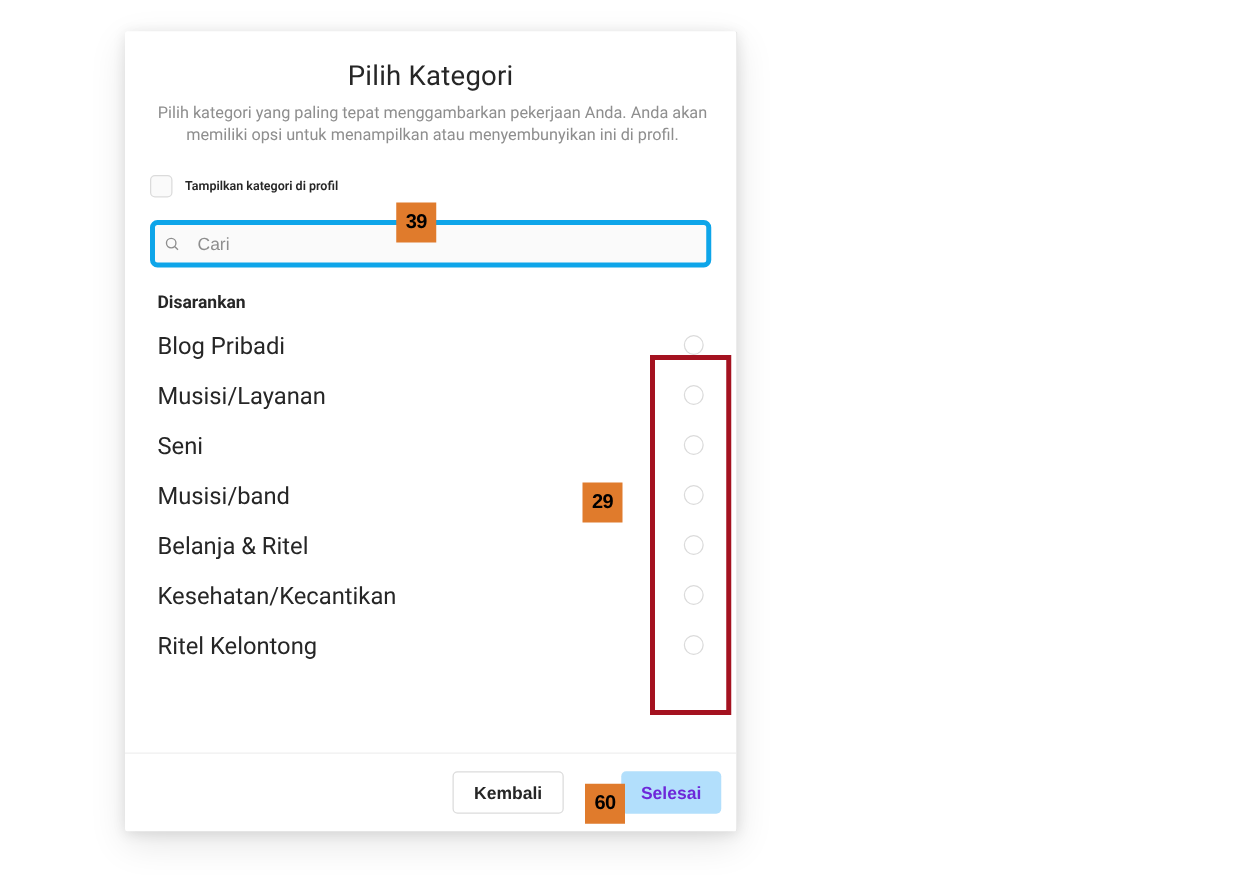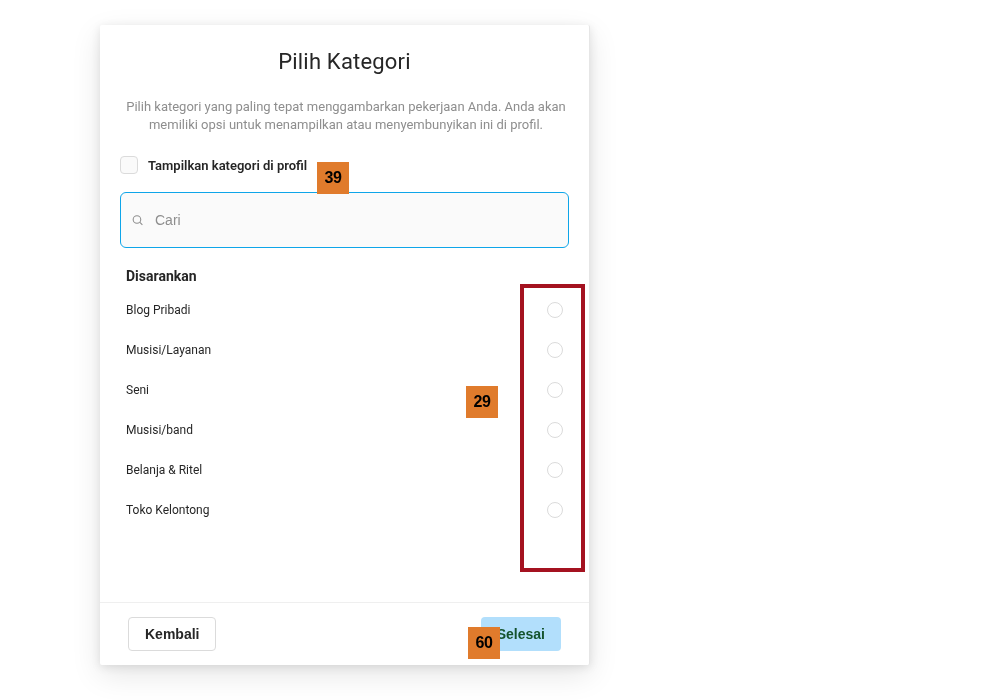--- a/index.html
+++ b/index.html
@@ -37,21 +37,21 @@
     overflow:hidden;
   }
 
   
   .title{
     text-align:center;
     font-size:22px;
     font-weight:400;
     letter-spacing:.2px;
     color:#262626;
-    margin:4px 0 24px 0;
+    margin:4px 0 8px 0;
   }
   .subtitle{
     text-align:center;
     font-size:13px;
     line-height:1.4;
     color:#8e8e8e;
     margin:0 0 22px 3px;
   }
 
   
@@ -63,34 +63,34 @@
   }
   .ig-checkbox{
     width:18px;height:18px;
     border:1px solid #dbdbdb;
     border-radius:4px;
     display:inline-block;
     background:#fafafa;
     flex:0 0 auto;
   }
   .show-cat-label{
-    font-size:13px;
+    font-size:10px;
     font-weight:600;
     color:#262626;
   }
 
   
   .search-wrap{
     position:relative;
     margin-bottom:20px;
   }
   .search-input{
     width:100%;
-    height:56px;
-    border:1px solid #0ea5e9;
+    height:38px;
+    border:4px solid #0ea5e9;
     border-radius:6px;
     background:#fafafa;
     padding:0 12px 0 34px;
     font-size:14px;
     color:#701a75;
   }
   .search-input::placeholder{color:#8e8e8e;}
   .search-icon{
     position:absolute;
     left:11px;top:50%;
@@ -105,59 +105,60 @@
     font-weight:700;
     padding:0 6px;
     margin-bottom:6px;
   }
   .cat-list{padding:0 6px;}
   .cat-row{
     display:flex;
     align-items:center;
     justify-content:space-between;
     min-height:40px;
-    font-size:12px;
+    font-size:19px;
     color:#262626;
   }
   .cat-radio{
     width:16px;height:16px;
     border:1.5px solid #dbdbdb;
     border-radius:50%;
     background:#fff;
     flex:0 0 auto;
   }
 
   
   .card-footer{
     flex:0 0 auto;
     border-top:1px solid #efefef;
-    padding:14px 28px;
-    display:flex;
-    justify-content:space-between;
-    align-items:center;
+    padding:14px 12px;
+    display:flex;
+    justify-content:flex-end;
+    align-items:center;
+    gap:46px;
   }
   .btn{
     height:34px;
     padding:0 16px;
     border-radius:4px;
     font-size:14px;
     font-weight:600;
     cursor:pointer;
     display:inline-flex;
     align-items:center;
     justify-content:center;
   }
   .btn-secondary{
     background:#fff;
     border:1px solid #dbdbdb;
     color:#262626;
   }
   .btn-primary{
     border:none;
-    color:#14532d;
+    color:#6d28d9;
   }
   .btn-primary.disabled{
     cursor:default;
   }
 
   
   .anno-num{
     position:absolute;
     min-width:32px;
     height:26px;
@@ -222,21 +223,25 @@
       </div>
       <div class="cat-row">
         <span>Musisi/band</span>
         <span class="cat-radio"></span>
       </div>
       <div class="cat-row">
         <span>Belanja &amp; Ritel</span>
         <span class="cat-radio"></span>
       </div>
       <div class="cat-row">
-        <span>Toko Kelontong</span>
+        <span>Kesehatan/Kecantikan</span>
+        <span class="cat-radio"></span>
+      </div>
+      <div class="cat-row">
+        <span>Ritel Kelontong</span>
         <span class="cat-radio"></span>
       </div>
 
     </div>
   </div>
 
   <div class="card-footer">
     <button class="btn btn-secondary">Kembali</button>
     <button id="done-btn" class="btn btn-primary disabled" style="background: rgb(178, 223, 252);">Selesai</button>
   </div>

